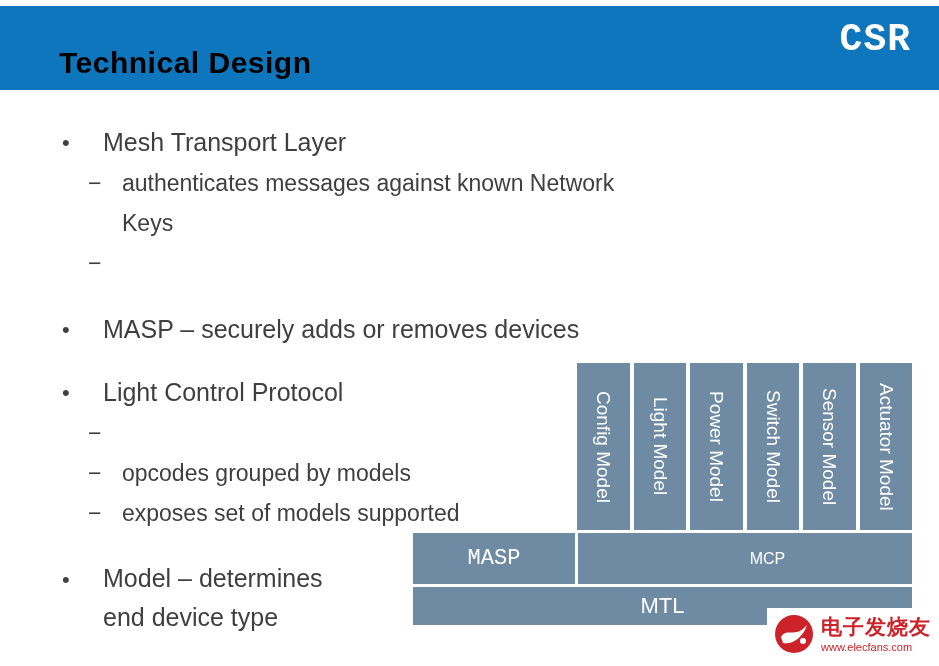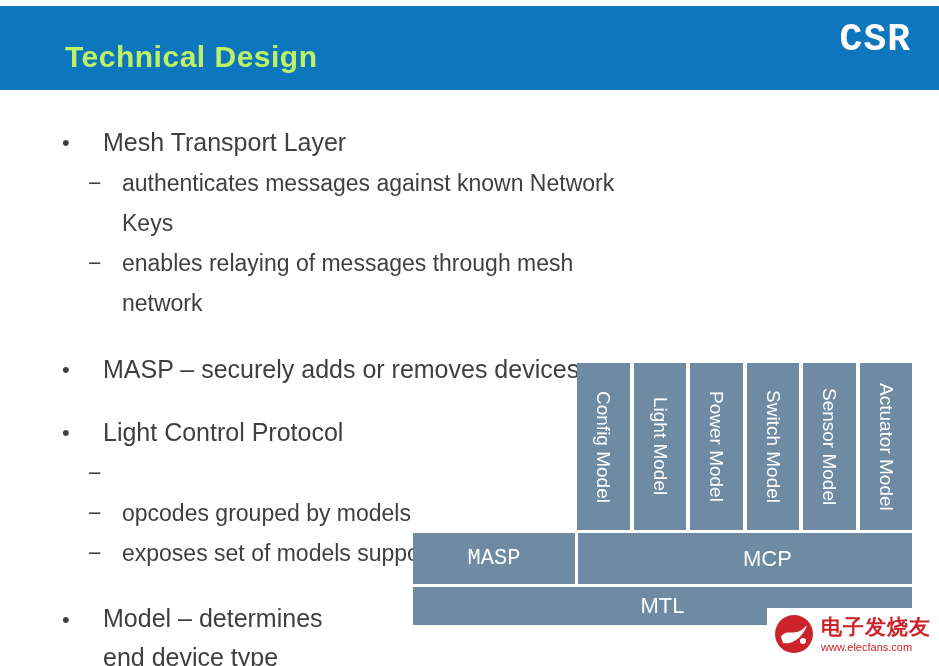--- a/index.html
+++ b/index.html
@@ -7,22 +7,22 @@
     position:relative; width:939px; height:666px; background:#ffffff;
     font-family:"Liberation Sans", sans-serif; color:#3f3f3f; overflow:hidden;
   }
 
   
   .header {
     position:absolute; left:0; top:6px; width:939px; height:84px;
     background:#0e76bc;
   }
   .title {
-    position:absolute; left:55px; bottom:6px; margin:10px;
-    color:#bef264; font-size:30px; font-weight:bold; letter-spacing:0.5px;text-align:center;
+    position:absolute; left:55px; bottom:6px; margin:4px;
+    color:#000000; font-size:30px; font-weight:bold; letter-spacing:0.5px;text-align:center;
   }
   .logo {
     position:absolute; right:28px; top:12px;
     color:#ffffff; font-size:38px; font-weight:bold; letter-spacing:1px;
     font-family:Liberation Mono, monospace;
   }
 
   
   .content { position:absolute; left:62px; top:122px; width:560px; }
   .bullet { display:flex; align-items:flex-start; }
@@ -48,21 +48,21 @@
   .vbox { flex:1; }
   .vbox span {
     writing-mode:vertical-rl; text-orientation:mixed;
     font-size:19px; white-space:nowrap;
   }
   .mid-row {
     position:absolute; left:413px; top:533px; width:499px; height:51px;
     display:flex; gap:3px;
   }
   .masp-box { width:162px; font-size:22px;font-family:Liberation Mono, monospace; }
-  .mcp-box { flex:1; font-size:22px;padding-left:45px; }
+  .mcp-box { flex:1; font-size:16px;padding-left:45px; }
   .mtl-box {
     position:absolute; left:413px; top:587px; width:499px; height:38px;
     font-size:22px;
   }
 
   
   .watermark {
     position:absolute; right:0; bottom:6px;
     background:#ffffff; padding:5px 8px 5px 6px;
     display:flex; align-items:center; gap:6px;
@@ -87,21 +87,20 @@
       <div class="bullet main">
         <span class="m">•</span>
         <span>Mesh Transport Layer</span>
       </div>
       <div class="bullet sub">
         <span class="m">−</span>
         <span>authenticates messages against known Network Keys</span>
       </div>
       <div class="bullet sub">
         <span class="m">−</span>
-        <span>enables relaying of messages through mesh network</span>
       </div>
     </div>
 
     <div class="group tight">
       <div class="bullet main">
         <span class="m">•</span>
         <span>MASP – securely adds or removes devices</span>
       </div>
     </div>
 

